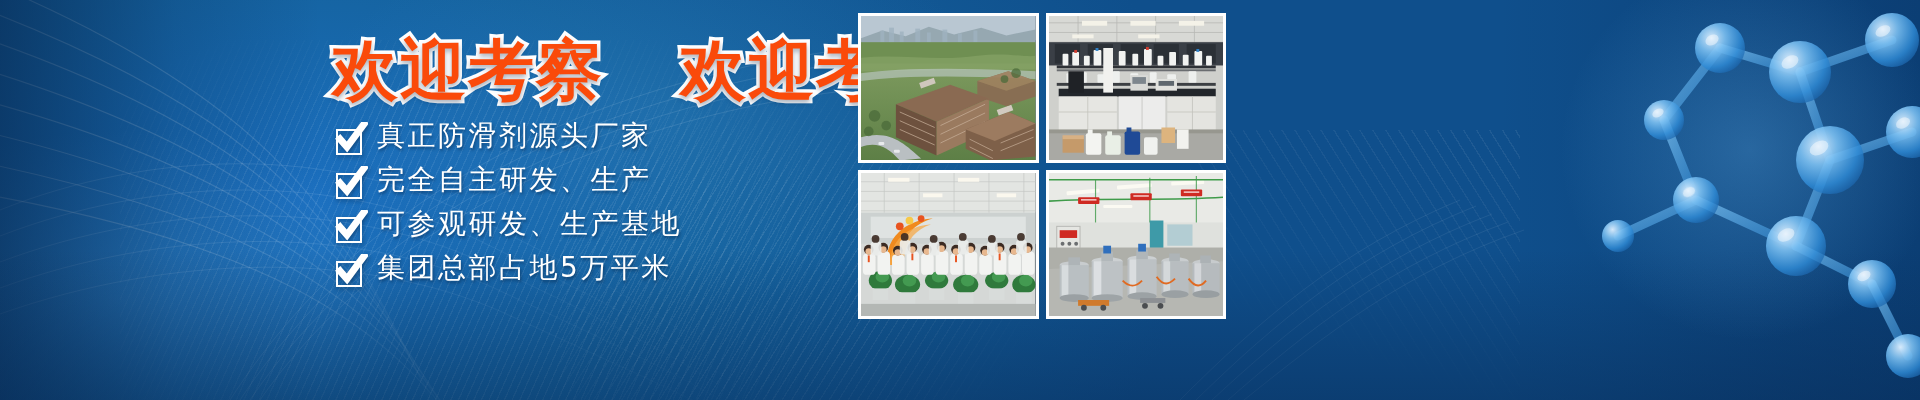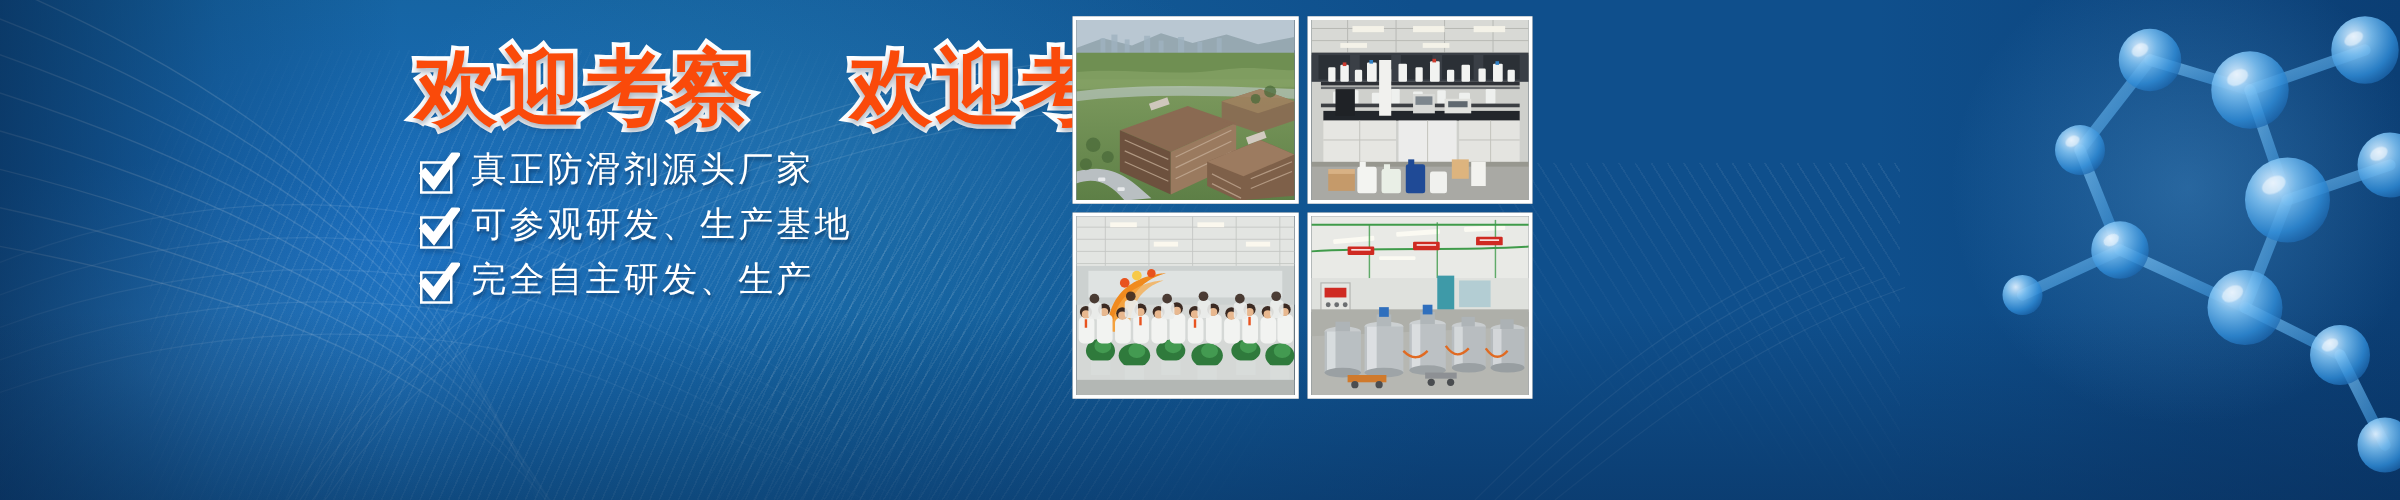--- a/index.html
+++ b/index.html
@@ -213,32 +213,40 @@
       </span>
       <span class="bullet-text">真正防滑剂源头厂家</span>
     </div>
 
     <div class="bullet-row">
       <span class="checkbox">
         <svg viewBox="0 0 34 34">
             <path d="M6 17 L13 25 L30 2" fill="none" stroke="#ffffff" stroke-width="7" stroke-linecap="square"></path>
           </svg>
       </span>
-      <span class="bullet-text">可参观研发、生产基地</span>
+      <span class="bullet-text">完全自主研发、生产</span>
     </div>
 
     <div class="bullet-row">
       <span class="checkbox">
         <svg viewBox="0 0 34 34">
             <path d="M6 17 L13 25 L30 2" fill="none" stroke="#ffffff" stroke-width="7" stroke-linecap="square"></path>
           </svg>
       </span>
-      <span class="bullet-text">完全自主研发、生产</span>
+      <span class="bullet-text">可参观研发、生产基地</span>
     </div>
 
+    <div class="bullet-row">
+      <span class="checkbox">
+        <svg viewBox="0 0 34 34">
+            <path d="M6 17 L13 25 L30 2" fill="none" stroke="#ffffff" stroke-width="7" stroke-linecap="square"></path>
+          </svg>
+      </span>
+      <span class="bullet-text">集团总部占地5万平米</span>
+    </div>
   </div>
 
   <div class="photo-grid">
 
     <div class="photo">
       <svg viewBox="0 0 180 150" preserveAspectRatio="xMidYMid slice" width="100%" height="100%">
         <defs>
           <linearGradient id="sky1" x1="0" y1="0" x2="0" y2="1">
             <stop offset="0%" stop-color="#cfd9df"></stop>
               <stop offset="100%" stop-color="#aebfc9"></stop>

